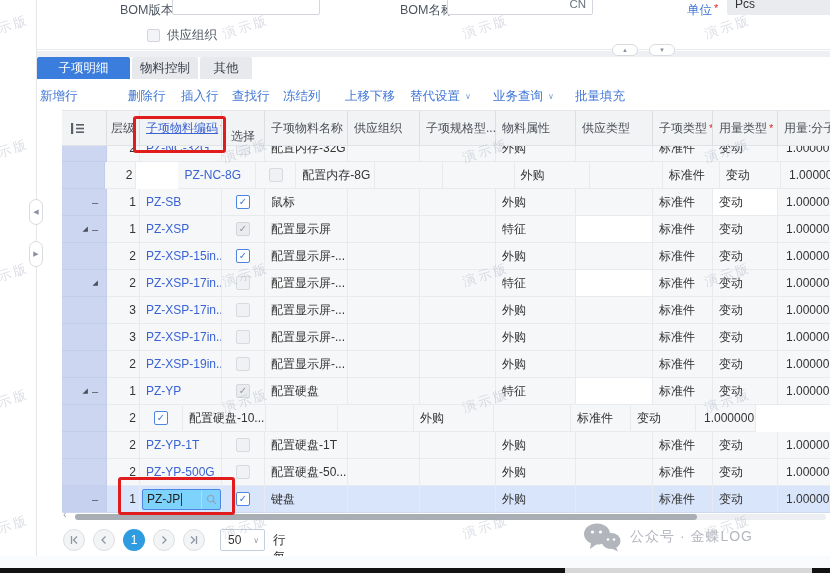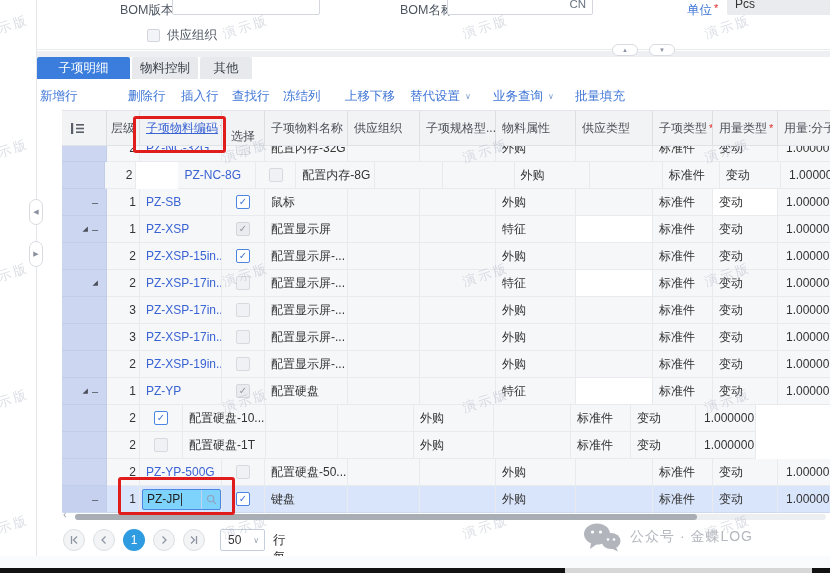--- a/index.html
+++ b/index.html
@@ -465,20 +465,23 @@
         <div class="cell " style="width: 76px;"></div>
         <div class="cell " style="width: 80px;">外购</div>
         <div class="cell " style="width: 77px;"></div>
         <div class="cell " style="width: 60px;">标准件</div>
         <div class="cell " style="width: 65px;">变动</div>
         <div class="cell qty" style="width: 60px;">1.000000</div>
       </div>
       <div class="grid-row">
         <div class="cell tree" style="width: 45px;"></div>
         <div class="cell level" style="width: 33px;">2</div>
+        <div class="cell " style="width: 82px;">
+          <span class="code-link">PZ-YP-1T</span>
+        </div>
         <div class="cell center" style="width: 43px;">
           <span class="cb un"></span>
         </div>
         <div class="cell " style="width: 83px;">配置硬盘-1T</div>
         <div class="cell " style="width: 72px;"></div>
         <div class="cell " style="width: 76px;"></div>
         <div class="cell " style="width: 80px;">外购</div>
         <div class="cell " style="width: 77px;"></div>
         <div class="cell " style="width: 60px;">标准件</div>
         <div class="cell " style="width: 65px;">变动</div>

